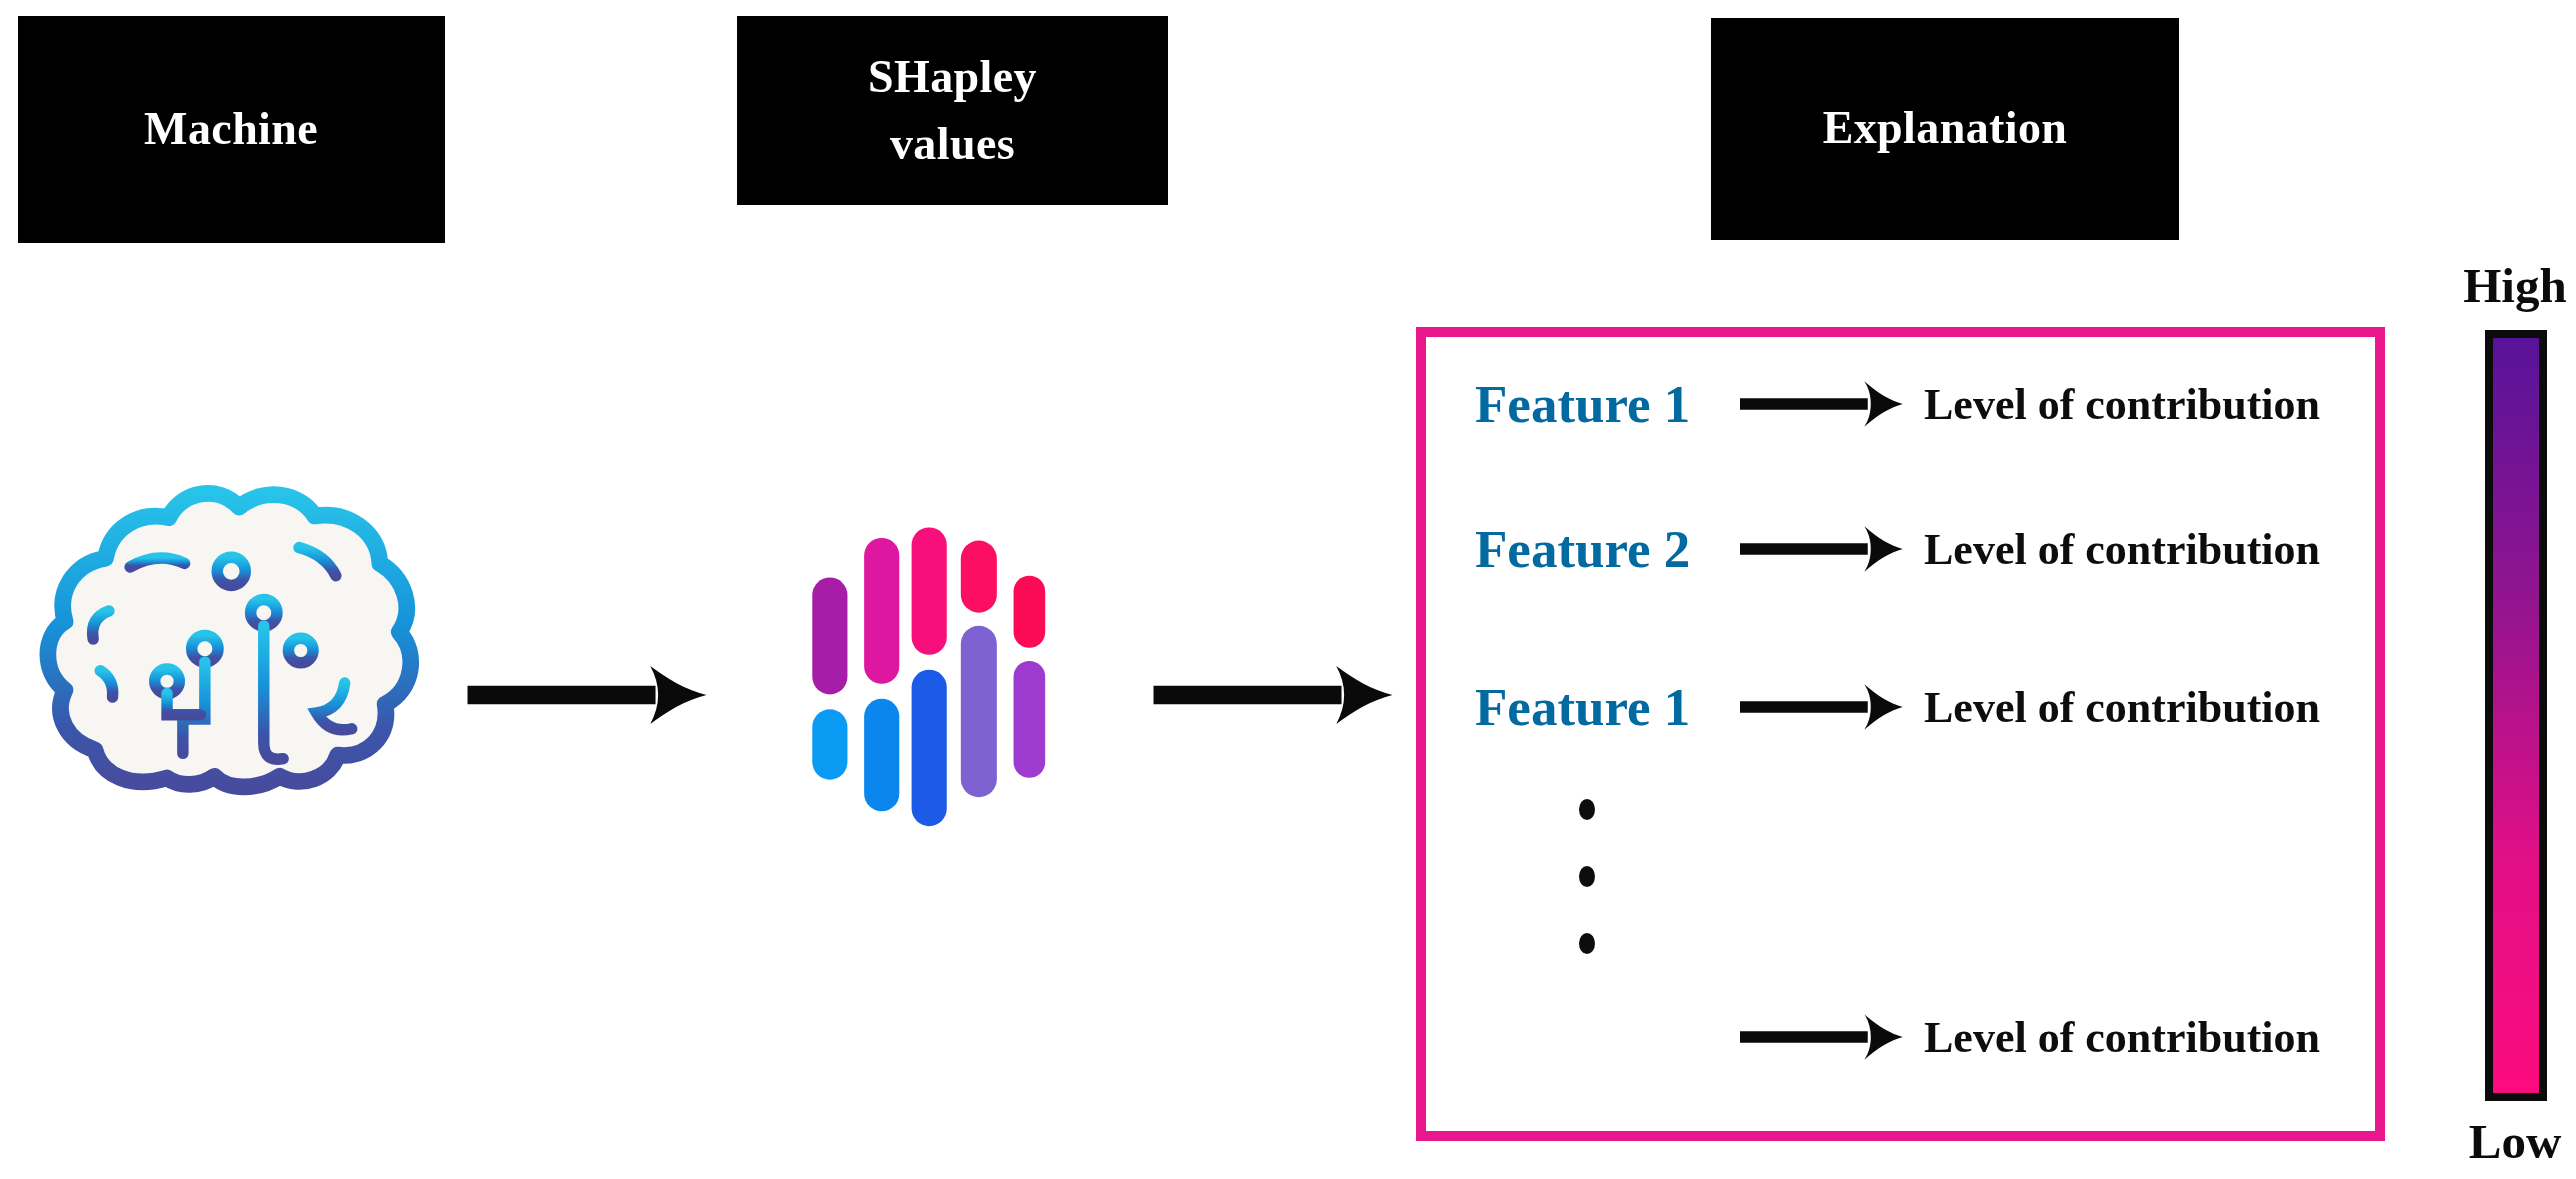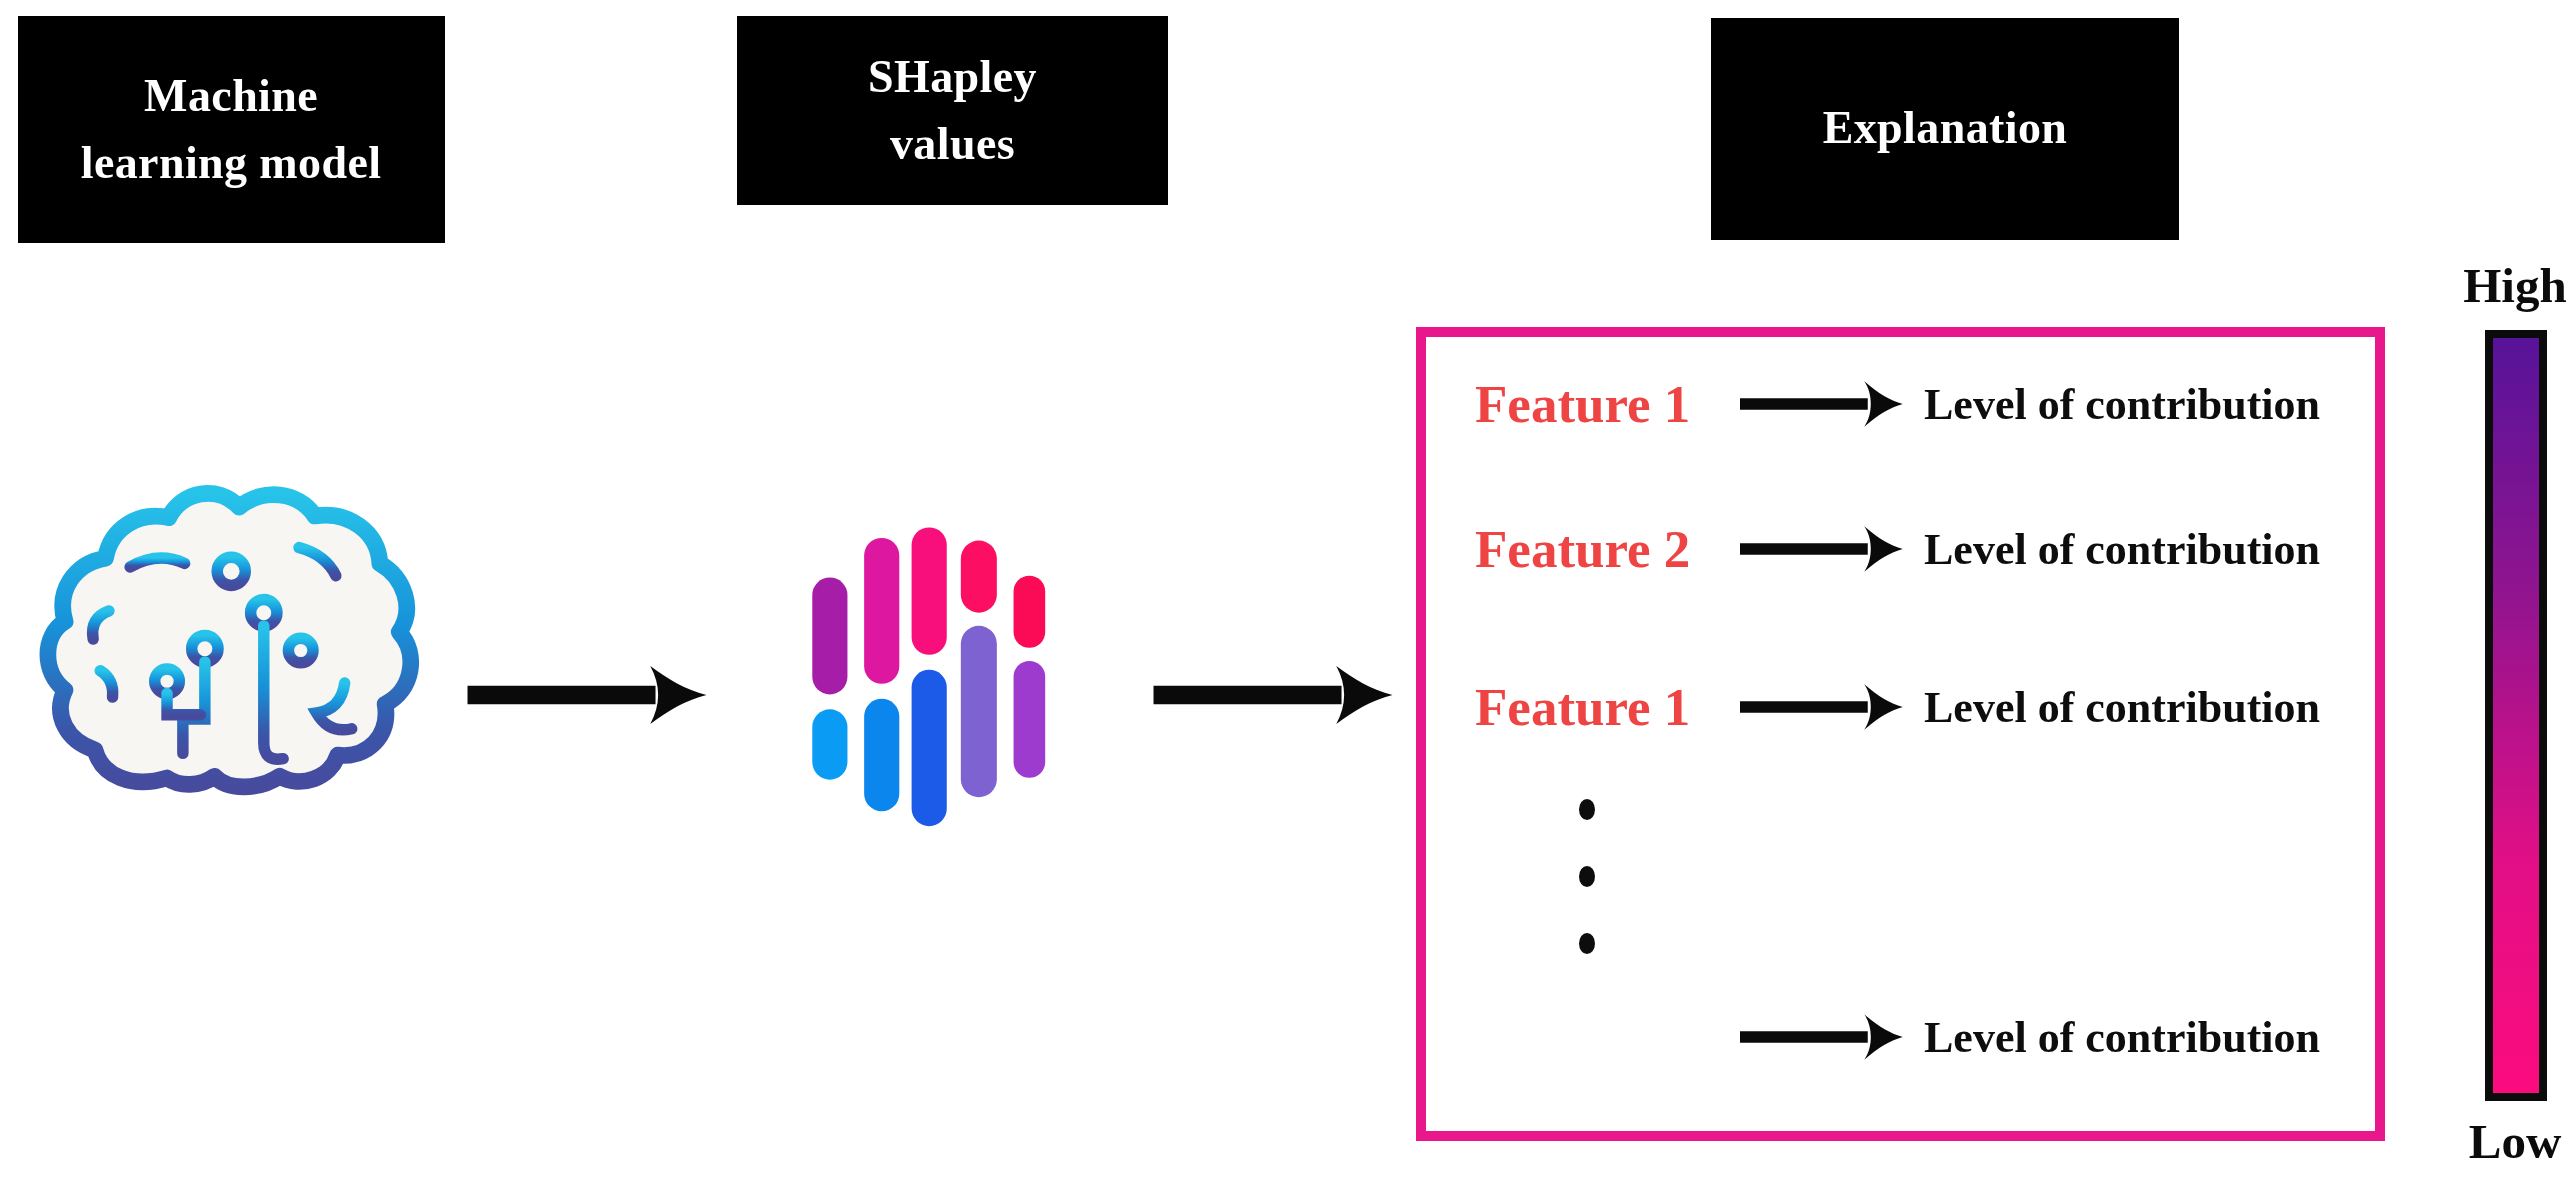--- a/index.html
+++ b/index.html
@@ -15,42 +15,41 @@
     display:flex;flex-direction:column;align-items:center;justify-content:center;
     text-align:center;font-size:46px;line-height:1.44;letter-spacing:0.4px;
   }
   
   .panel{
     position:absolute;background:#ffffff;border:10.6px solid #e8188c;box-sizing:border-box;
   }
   .frow{position:absolute;left:0;width:100%;height:70px;}
   .feat{
     position:absolute;left:49px;top:50%;transform:translateY(-50%);
-    font-size:53px;white-space:nowrap;color:#ef4444;font-family:Liberation Serif, serif;
+    font-size:53px;white-space:nowrap;color:#0369a1;font-family:Liberation Serif, serif;
   }
   .rowarrow{position:absolute;left:310px;top:50%;transform:translateY(-50%);}
   .contrib{
     position:absolute;left:498px;top:50%;transform:translateY(-50%);
     font-size:44px;white-space:nowrap;color:#0d0d0d;
   }
   .dots{position:absolute;display:flex;flex-direction:column;gap:46px;}
   .dot{width:16px;height:21px;border-radius:50%;background:#0d0d0d;}
   
   .colorbar{position:absolute;border:8px solid #0b0b0b;box-sizing:border-box;background:#fff;}
   .cb-grad{width:100%;height:100%;}
   .cb-label{position:absolute;font-size:49px;text-align:center;color:#0b0b0b;}
 </style>
 </head>
 <body>
 
 <div class="stage">
 
   <div class="hbox" style="left:17.6px;top:16px;width:427px;height:227px">
     <span>Machine</span>
-    <span>learning model</span>
   </div>
 
   <div class="hbox" style="left:737px;top:16px;width:431px;height:189px">
     <span>SHapley</span>
     <span>values</span>
   </div>
 
   <div class="hbox" style="left:1711px;top:17.6px;width:468px;height:222px">
     <span>Explanation</span>
   </div>

